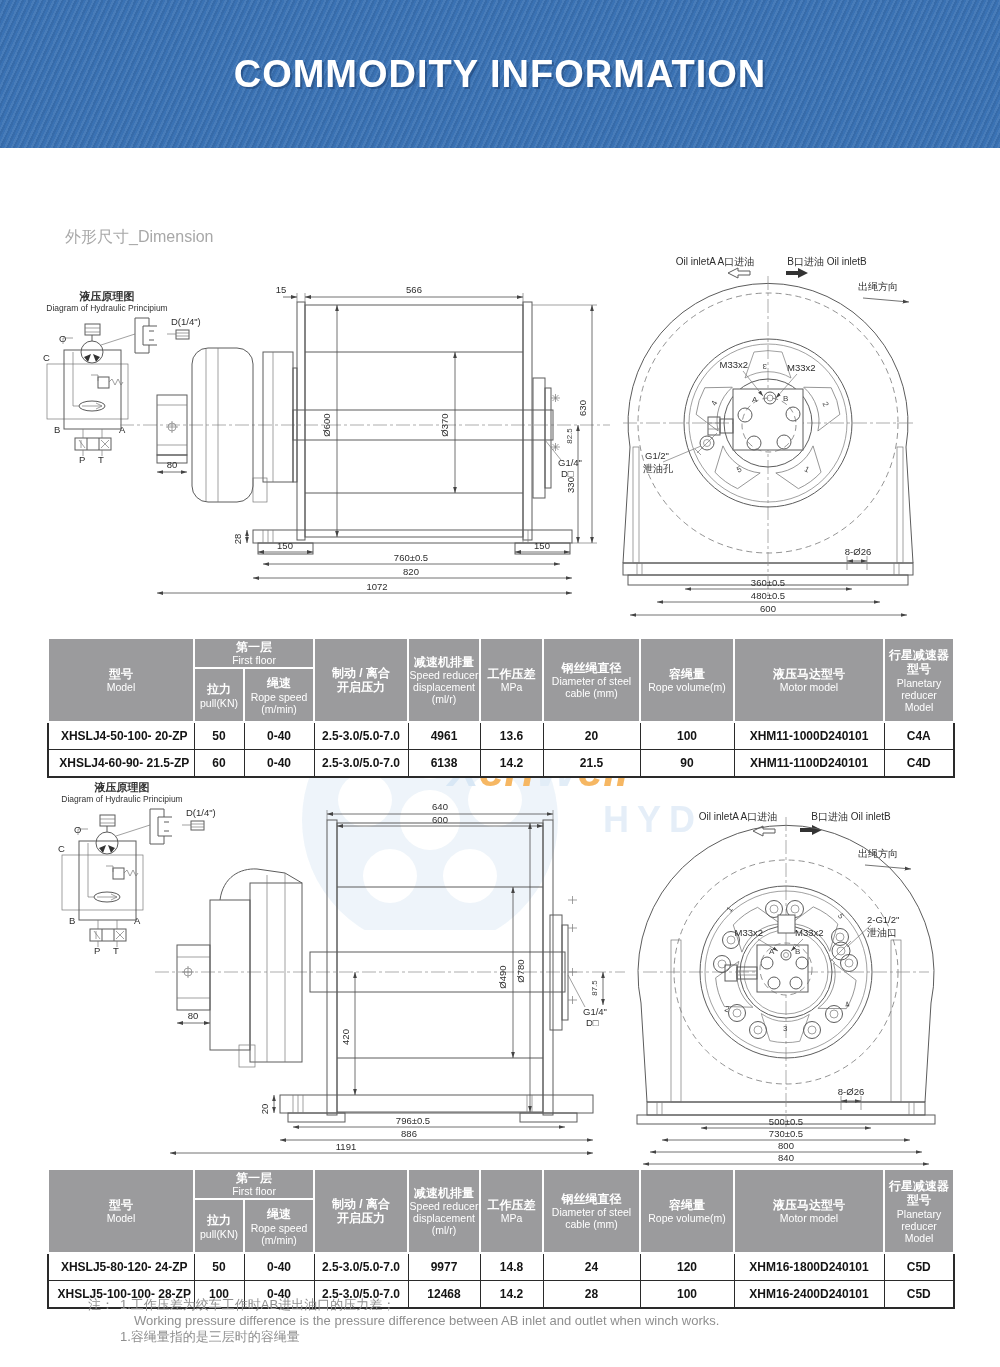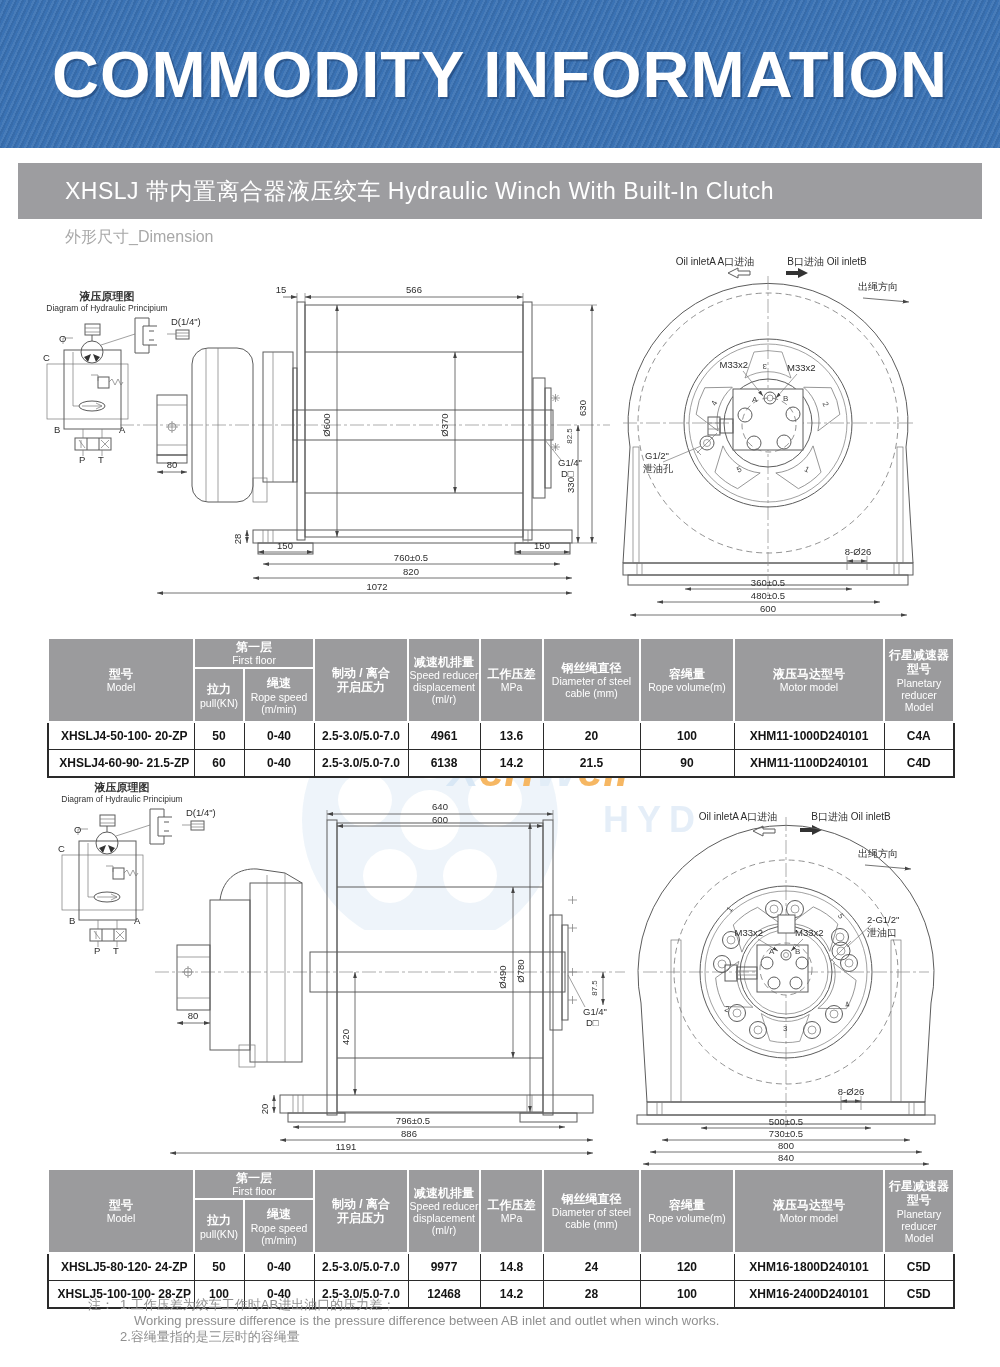--- a/index.html
+++ b/index.html
@@ -2,21 +2,21 @@
 <html><head>
 <meta charset="utf-8">
 <style>
   html,body{margin:0;padding:0;background:#fff;}
   .page{position:relative;width:1000px;height:1367px;background:#fff;overflow:hidden;
         font-family:"Liberation Sans","DejaVu Sans",sans-serif;}
   
   .banner{position:absolute;left:0;top:0;width:1000px;height:148px;background:#3a72b4;
     background-image:repeating-linear-gradient(115deg,rgba(255,255,255,.07) 0 2px,rgba(0,0,0,.06) 2px 4px,transparent 4px 6px);
     display:flex;align-items:center;justify-content:center;}
-  .banner h1{margin:0;color:#fff;font-size:65px;font-weight:bold;letter-spacing:1px;
+  .banner h1{margin:0;color:#fff;font-size:38px;font-weight:bold;letter-spacing:1px;
     text-shadow:2px 2px 0 rgba(25,55,100,.45);}
   
   .product-bar{position:absolute;left:18px;top:163px;width:964px;height:56px;background:#9d9da0;
     display:flex;align-items:center;}
   .product-bar span{color:#fff;font-size:23px;padding-left:47px;letter-spacing:.5px;}
   .dim-label{position:absolute;left:65px;top:227px;font-size:16px;color:#a8a8a8;}
   
   .watermark{position:absolute;left:270px;top:690px;width:570px;height:240px;z-index:0;pointer-events:none;opacity:.8;}
   
   svg.draw{position:absolute;z-index:1;}
@@ -54,23 +54,20 @@
 </style>
 </head>
 <body>
 
 <div class="page">
 
   <header class="banner">
     <h1>COMMODITY INFORMATION</h1>
   </header>
 
-  <div class="product-bar">
-    <span>XHSLJ  带内置离合器液压绞车 Hydraulic Winch With Built-In Clutch</span>
-  </div>
   <div class="dim-label">外形尺寸_Dimension</div>
 
   <div class="watermark">
     <svg width="570" height="240" viewBox="0 0 570 240">
       <g>
         <circle cx="160" cy="130" r="128" fill="#eaf2f9"></circle>
         <circle cx="160" cy="130" r="30" fill="#ffffff"></circle>
         <circle cx="160" cy="62" r="27" fill="#ffffff"></circle>
         <circle cx="95" cy="110" r="27" fill="#ffffff"></circle>
         <circle cx="120" cy="186" r="27" fill="#ffffff"></circle>
@@ -673,16 +670,16 @@
       </tr>
     </tbody>
   </table>
 
   <div class="notes">
     <div class="r1">
       <span class="lbl">注：</span>
       <span>1.工作压差为绞车工作时AB进出油口的压力差；</span>
     </div>
     <div class="en1">Working pressure difference is the pressure difference between AB inlet and outlet when winch works.</div>
-    <div class="cn2">2.容绳量指的是三层时的容绳量</div>
+    <div class="cn2">1.容绳量指的是三层时的容绳量</div>
   </div>
 
 </div>
 
 </body></html>

